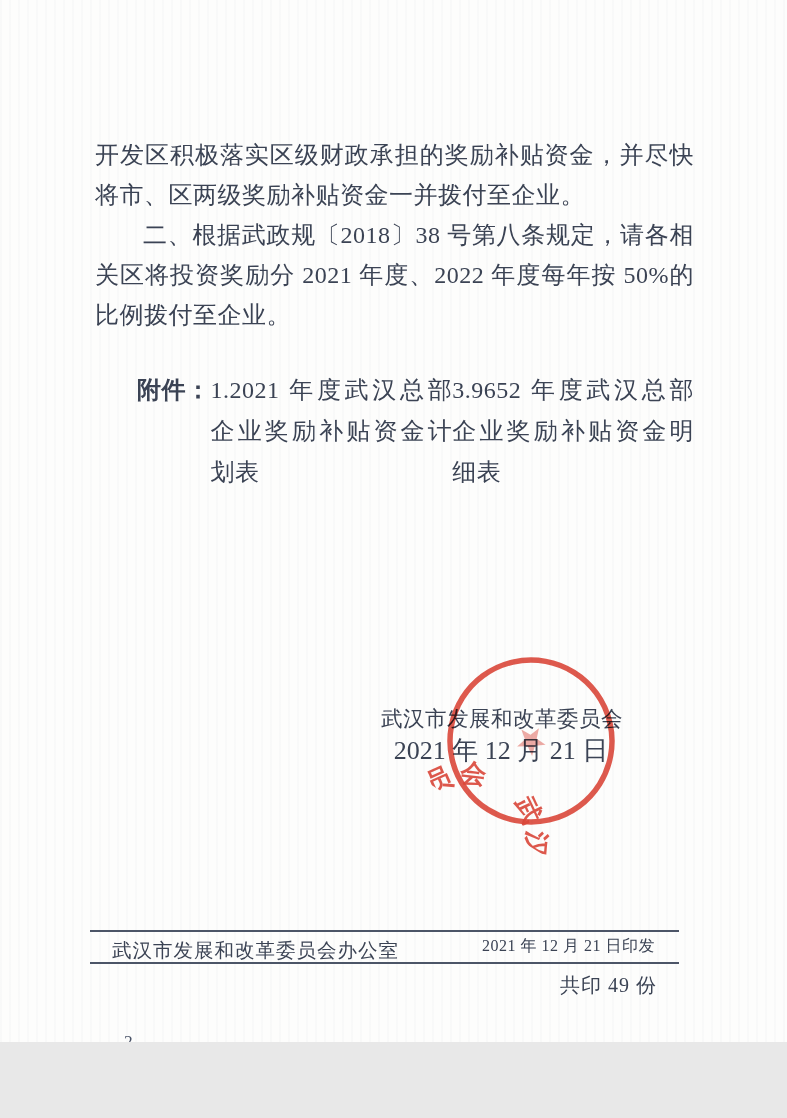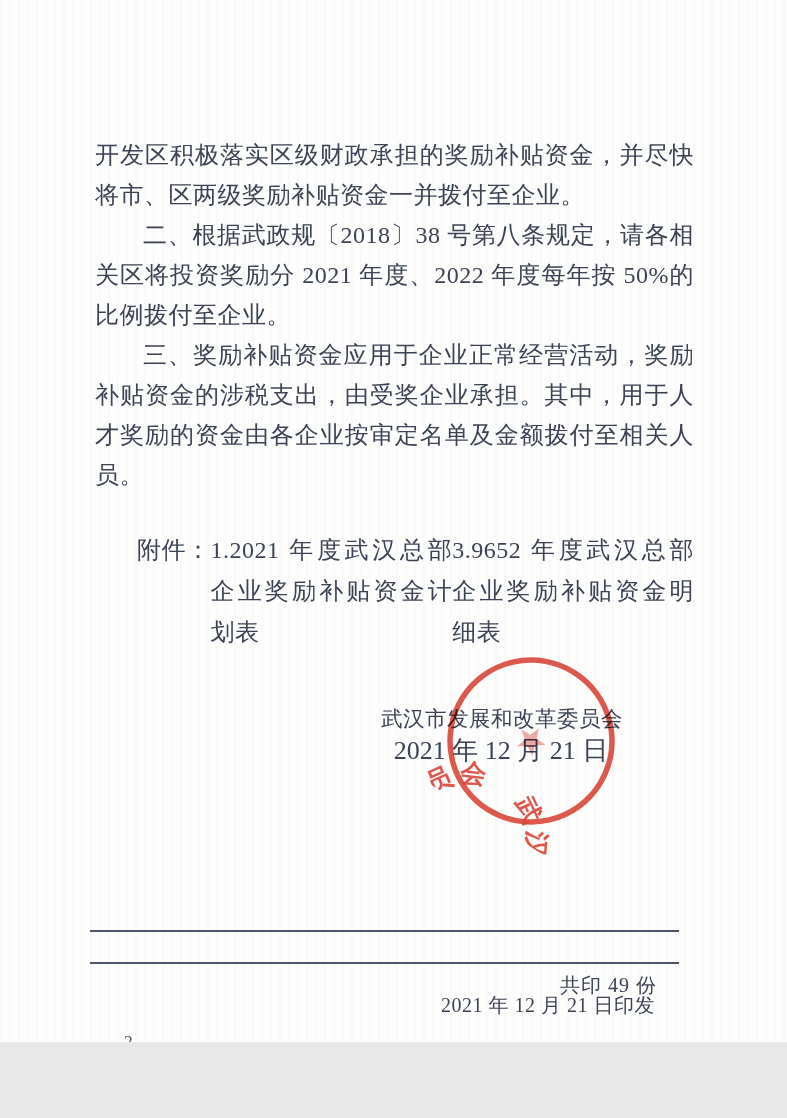--- a/index.html
+++ b/index.html
@@ -20,21 +20,21 @@
     font-size:24px; line-height:40px;
     text-align:justify; text-justify:inter-character;
     letter-spacing:0.5px;
   }
   .content p.indent { text-indent:2em; }
   .attachments {
     display:flex; align-items:flex-start;
     margin-top:35px; margin-left:42px;
     line-height:41px;
   }
-  .attachments .att-label { white-space:nowrap; }
+  .attachments .att-label { white-space:nowrap;font-weight:bold; }
   .attachments .att-items { display:flex; flex-direction:row; }
   .signature {
     position:absolute; left:381px; top:704px; width:240px;
     text-align:center;
   }
   .signature .issuer { font-size:21.5px; letter-spacing:0.5px; white-space:nowrap; }
   .signature .issue-date { font-size:26px; white-space:nowrap; }
   .seal {
     position:absolute; left:441px; top:651px; width:180px; height:180px;
     transform:rotate(32deg);
@@ -42,41 +42,40 @@
     opacity:0.92;
   }
   .footer-rule { position:absolute; left:90px; width:589px; height:2px; background:#4c5567; }
   .rule-top { top:930px; }
   .rule-bottom { top:962px; }
   .footer-office {
     position:absolute; left:112px; top:937px;
     font-size:19.5px; letter-spacing:1px; white-space:nowrap;
   }
   .footer-printdate {
-    position:absolute; right:132px; top:992px;
-    font-size:20px; letter-spacing:0.5px; white-space:nowrap;
+    position:absolute; right:132px; top:936px;
+    font-size:16px; letter-spacing:0.5px; white-space:nowrap;
   }
   .footer-copies {
     position:absolute; right:130px; top:972px;
     font-size:20px; letter-spacing:1px; white-space:nowrap;
   }
   .page-number {
     position:absolute; left:96px; top:1031px;
     font-size:17.5px; letter-spacing:3px; color:#4b5468; white-space:nowrap;
   }
 </style>
 </head>
 <body>
 
 <div class="page">
 
   <div class="content">
     <p>开发区积极落实区级财政承担的奖励补贴资金，并尽快将市、区两级奖励补贴资金一并拨付至企业。</p>
     <p class="indent">二、根据武政规〔2018〕38 号第八条规定，请各相关区将投资奖励分 2021 年度、2022 年度每年按 50%的比例拨付至企业。</p>
-    <p class="indent">三、奖励补贴资金应用于企业正常经营活动，奖励补贴资金的涉税支出，由受奖企业承担。其中，用于人才奖励的资金由各企业按审定名单及金额拨付至相关人员。</p>
 
     <div class="attachments">
       <span class="att-label">附件：</span>
       <span class="att-items">
         <span>1.2021 年度武汉总部企业奖励补贴资金计划表</span>
         <span>3.9652 年度武汉总部企业奖励补贴资金明细表</span>
       </span>
     </div>
   </div>
 
@@ -92,19 +91,20 @@
       </defs>
       <circle cx="90" cy="90" r="81" fill="none" stroke="#da382a" stroke-width="5.5" opacity="0.9"></circle>
       <polygon points="90,75 93.6,85 104.3,85.4 95.9,91.9 98.8,102.1 90,96.2 81.2,102.1 84.1,91.9 75.7,85.4 86.4,85" fill="#da382a" opacity="0.45"></polygon>
       <text font-size="26" fill="#da382a" opacity="0.9" style="letter-spacing:5px; font-family:'Liberation Serif','DejaVu Serif',serif; font-weight:bold;">
         <textPath href="#sealArc" startOffset="18">武汉市发展和改革委员会</textPath>
       </text>
     </svg>
   </div>
 
   <div class="footer-rule rule-top"></div>
+  <div class="footer-office">武汉市发展和改革委员会办公室</div>
   <div class="footer-printdate">2021 年 12 月 21 日印发</div>
   <div class="footer-rule rule-bottom"></div>
   <div class="footer-copies">共印 49 份</div>
 
   <div class="page-number">— 2 —</div>
 
 </div>
 
 </body></html>

